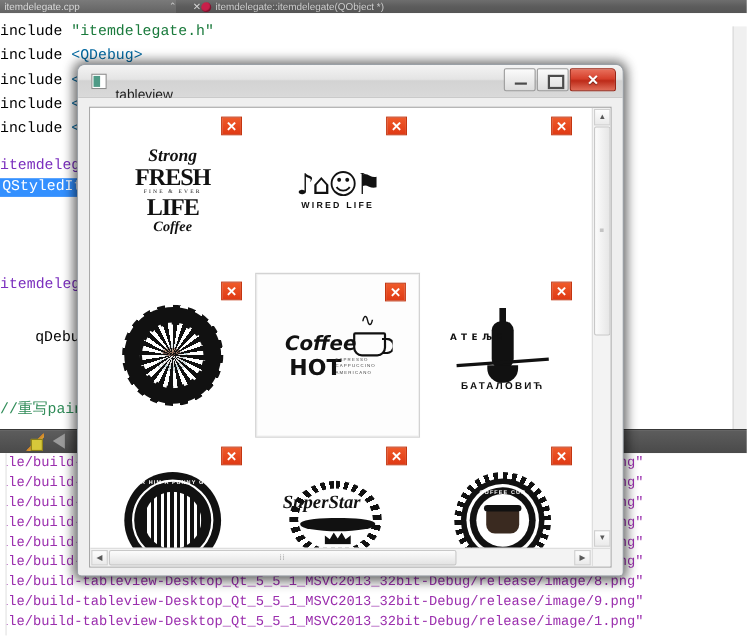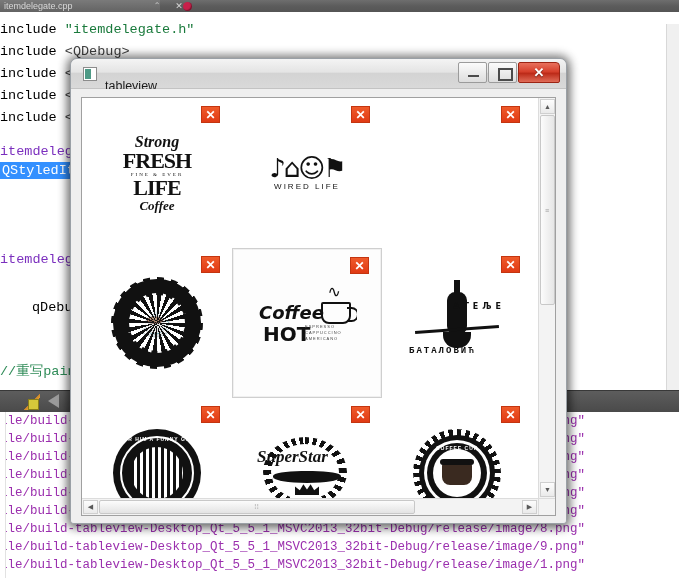--- a/index.html
+++ b/index.html
@@ -47,21 +47,21 @@
     background: #ffffff;
     font-family: "Liberation Mono", monospace;
     font-size: 13.5px;
   }
   .code-line {
     position: absolute; left: 0; white-space: pre;
     font-family: "Liberation Mono", monospace;
   }
   .kw-inc { color: #000000; }
   .str { color: #1a7a3c; }
-  .hdr { color: #404040; }
+  .hdr { color: #0369a1; }
   .type { color: #7b2fbe; }
   .fn { color: #000; }
   .cmt { color: #2e8b57; }
   .hl-line {
     position:absolute; left:0; background:#3390ff; color:#ffffff;
     white-space:pre; font-family:"Liberation Mono", monospace;
   }
 
   .editor-vscroll {
     position:absolute; right:0; top:12px; width:13px; height:378px;
@@ -203,21 +203,21 @@
   
   .art-fresh { font-family:"Liberation Serif", serif; line-height:1; }
   .art-fresh .l1 { font-size:16px; font-style:italic; font-weight:bold; }
   .art-fresh .l2 { font-size:22px; font-weight:bold; letter-spacing:-1px; }
   .art-fresh .l3 { font-size:5px; letter-spacing:2px; }
   .art-fresh .l4 { font-size:22px; font-weight:bold; letter-spacing:-1px; }
   .art-fresh .l5 { font-size:13px; font-style:italic; font-weight:bold; }
 
   .art-wired { line-height:1; }
   .art-wired .glyphs { font-size:26px; letter-spacing:-2px; font-family:"DejaVu Sans", sans-serif; }
-  .art-wired .cap { font-size:8px; font-weight:normal; letter-spacing:2px; margin-top:2px; }
+  .art-wired .cap { font-size:8px; font-weight:bold; letter-spacing:2px; margin-top:2px; }
 
   .art-action { position:relative; width:100px; height:86px; }
   .art-action .cam {
     position:absolute; left:24px; top:4px; width:40px; height:20px; background:#111; border-radius:2px;
   }
   .art-action .reel1 { position:absolute; left:24px; top:-4px; width:17px;height:17px;border-radius:50%;background:#111;}
   .art-action .reel2 { position:absolute; left:44px; top:-4px; width:17px;height:17px;border-radius:50%;background:#111;}
   .art-action .lens { position:absolute; left:12px; top:8px; width:0;height:0;
     border-top:7px solid transparent;border-bottom:7px solid transparent;border-right:13px solid #111;}
   .art-action .leg { position:absolute; top:24px; width:2px; height:36px; background:#111; }
@@ -271,28 +271,28 @@
   .art-violin .neck { position:absolute; left:45px; top:0px; width:6px; height:20px; background:#111;}
   .art-violin .bow {
     position:absolute; left:6px; top:48px; width:84px; height:3px; background:#111;
     transform:rotate(-4deg);
   }
   .art-violin .base {
     position:absolute; left:34px; top:52px; width:28px; height:16px;
     background:#111; border-radius:0 0 13px 13px;
   }
   .art-violin .txt-top {
-    position:absolute; left:0; top:22px; width:96px; text-align:right;
+    position:absolute; left:0; top:22px; width:96px; text-align:left;
     font-size:8px; font-weight:bold; letter-spacing:4px;
     font-family:"DejaVu Sans", sans-serif;
   }
   .art-violin .txt-bot {
-    position:absolute; left:0; top:66px; width:96px; text-align:left;
+    position:absolute; left:0; top:66px; width:96px; text-align:center;
     font-size:9px; font-weight:bold; letter-spacing:2px;
-    font-family:Liberation Mono, monospace;
+    font-family:Liberation Sans, sans-serif;
   }
 
   .art-seal { position:relative; width:88px;height:88px; }
   .art-seal .ring {
     position:absolute; inset:0; border-radius:50%;
     background:#111;
   }
   .art-seal .ring2 {
     position:absolute; inset:7px; border-radius:50%; border:2px solid #fff;
   }
@@ -383,20 +383,21 @@
 
 <div id="root">
 
   <div class="ide-tabbar">
     <div class="ide-tab">
       <span>itemdelegate.cpp</span>
     </div>
     <div class="ide-tab-updown">⌃</div>
     <div class="ide-tab-close">✕</div>
     <div class="ide-symbol-dot"></div>
+    <div class="ide-symbol">itemdelegate::itemdelegate(QObject *)</div>
   </div>
 
   <div class="editor">
     <div class="code-line" style="top:10px;left:0;"><span class="kw-inc">include </span><span class="str">"itemdelegate.h"</span></div>
     <div class="code-line" style="top:32px;left:0;"><span class="kw-inc">include </span><span class="hdr">&lt;QDebug&gt;</span></div>
     <div class="code-line" style="top:54px;left:0;"><span class="kw-inc">include </span><span class="hdr">&lt;QPainter&gt;</span></div>
     <div class="code-line" style="top:76px;left:0;"><span class="kw-inc">include </span><span class="hdr">&lt;QPushButton&gt;</span></div>
     <div class="code-line" style="top:98px;left:0;"><span class="kw-inc">include </span><span class="hdr">&lt;QApplication&gt;</span></div>
 
     <div class="code-line type" style="top:132px;left:0;">itemdelegate::itemdelegate(QObject *parent) :</div>

